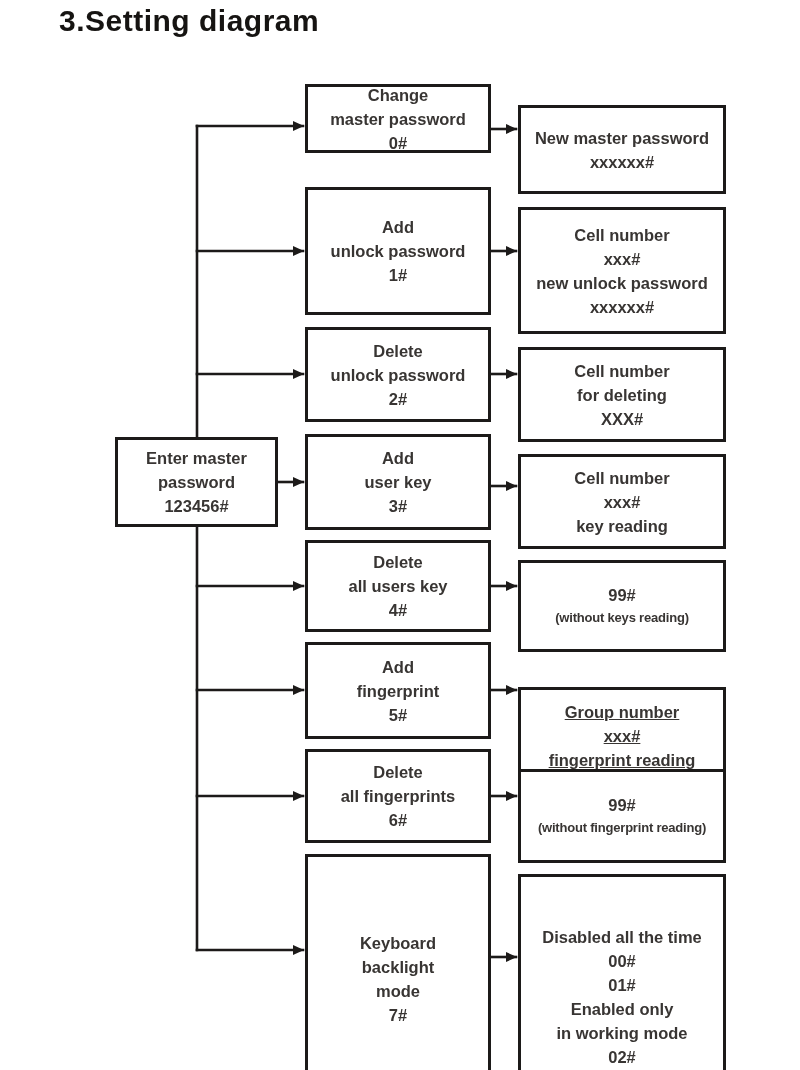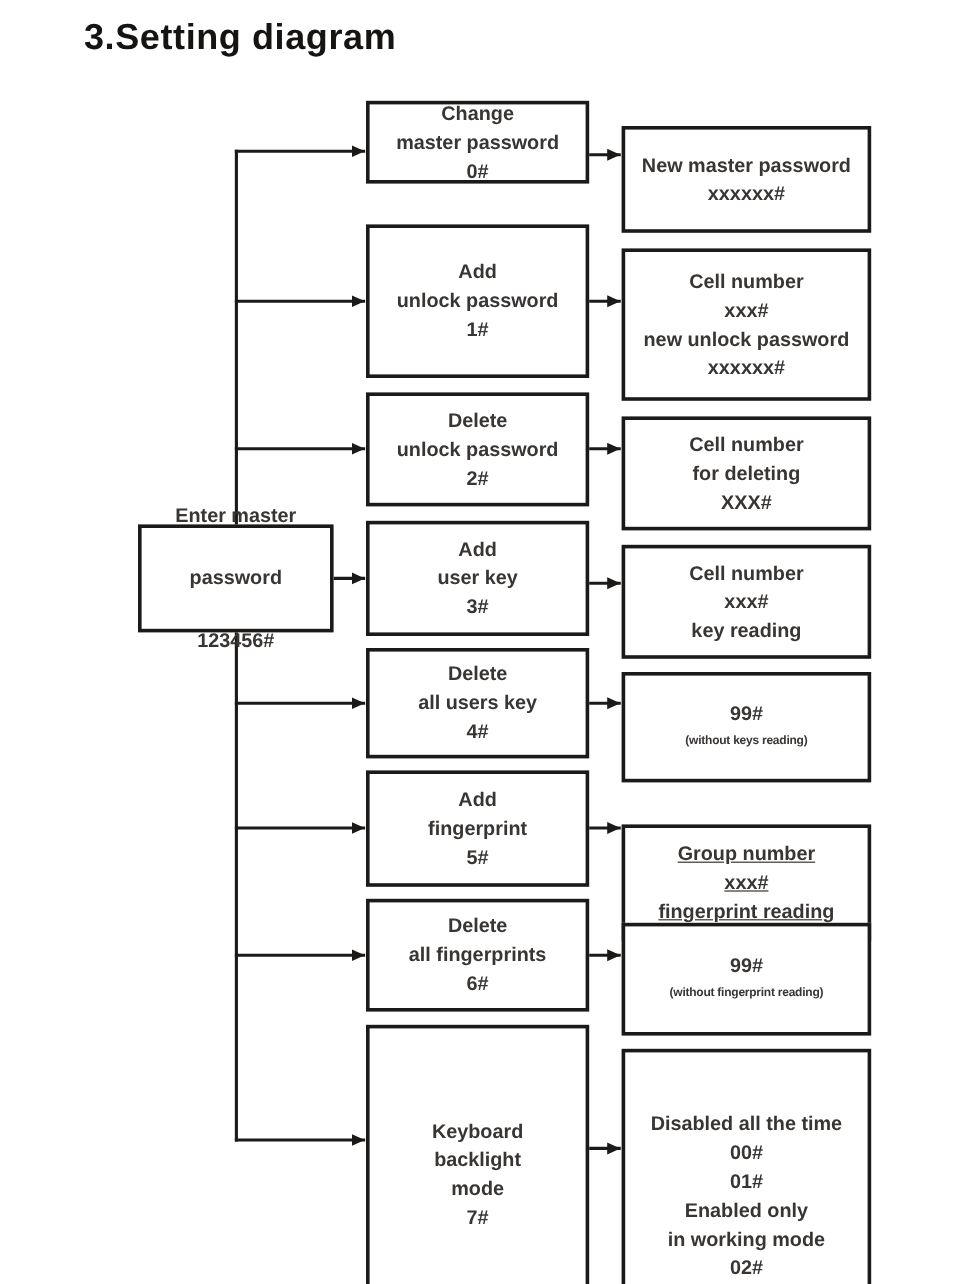--- a/index.html
+++ b/index.html
@@ -12,21 +12,21 @@
     width: 800px;
     height: 1070px;
     background: #ffffff;
     font-family: "Liberation Sans", sans-serif;
     overflow: hidden;
   }
   .title {
     position: absolute;
     left: 55px;
     top: 0px;
-    margin: 15px;
+    margin: 4px;
     font-size: 30px;
     font-weight: bold;
     letter-spacing: 0.5px;
     color: #161412;
   }
   .connectors {
     position: absolute;
     left: 0;
     top: 0;
     width: 800px;
@@ -43,21 +43,21 @@
     align-items: center;
     text-align: center;
     color: #383533;
     font-weight: bold;
     font-size: 16.5px;
     line-height: 24px;
     padding: 2px 4px;
   }
   .box .line { display: block; }
   .box .line.paren {
-    font-size: 10px;
+    font-size: 13px;
     letter-spacing: -0.2px;
     line-height: 22px;
   }
   .col-root { left: 115px; width: 163px; }
   .col-mid  { left: 305px; width: 186px; }
   .col-right{ left: 518px; width: 208px; margin-top: 20px; }
 </style>
 </head>
 <body>
 
@@ -88,21 +88,21 @@
       <line x1="492" y1="251" x2="516" y2="251" marker-end="url(#arrow)"></line>
       <line x1="492" y1="374" x2="516" y2="374" marker-end="url(#arrow)"></line>
       <line x1="492" y1="486" x2="516" y2="486" marker-end="url(#arrow)"></line>
       <line x1="492" y1="586" x2="516" y2="586" marker-end="url(#arrow)"></line>
       <line x1="492" y1="690" x2="516" y2="690" marker-end="url(#arrow)"></line>
       <line x1="492" y1="796" x2="516" y2="796" marker-end="url(#arrow)"></line>
       <line x1="492" y1="957" x2="516" y2="957" marker-end="url(#arrow)"></line>
     </g>
   </svg>
 
-  <div class="box col-root" style="top:437px;height:90px;gap:28px;">
+  <div class="box col-root" style="top:437px;height:90px;">
       <span class="line">Enter master</span>
       <span class="line">password</span>
       <span class="line">123456#</span>
     </div>
 
   <div class="box col-mid" style="top:84px;height:69px;">
       <span class="line">Change</span>
       <span class="line">master password</span>
       <span class="line">0#</span>
     </div>

